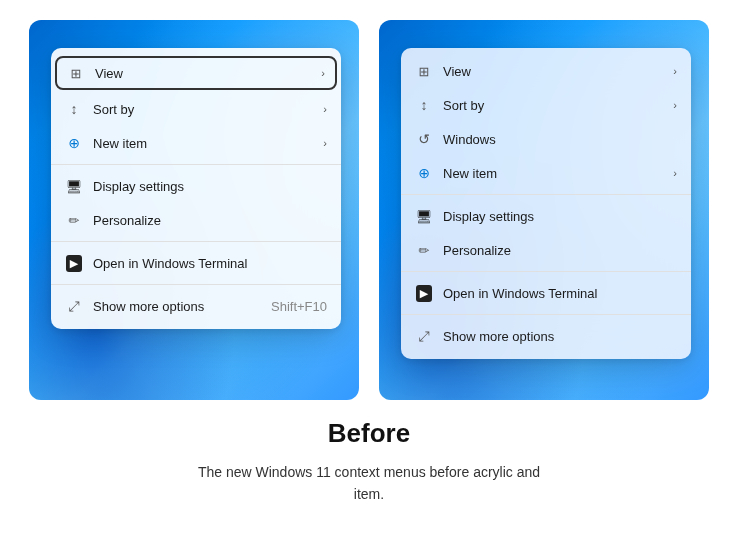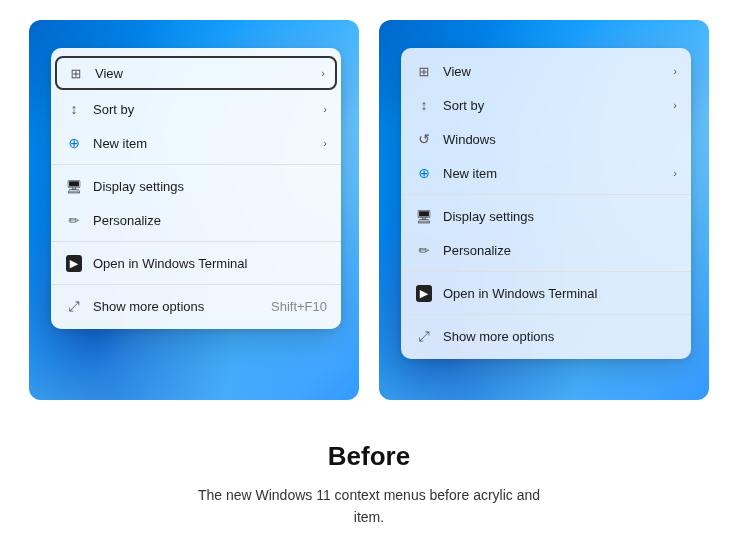--- a/index.html
+++ b/index.html
@@ -124,21 +124,20 @@
     .icon-personalize::before { content: '✏'; font-size: 13px; color: #555; }
     .icon-terminal::before { content: '▶'; font-size: 11px; color: #444; background: #222; padding: 2px 4px; border-radius: 3px; color: #fff; }
     .icon-more::before { content: '⤢'; font-size: 14px; color: #555; }
 
     .labels-section {
       display: flex;
       width: 100%;
       padding: 0 30px;
       justify-content: center;
       gap: 27px;
-      margin-top: 23px;
     }
 
     .label-before, .label-after {
       width: 330px;
       text-align: center;
       font-size: 26px;
       font-weight: 700;
       color: #111;
       padding: 8px 0 6px 0;
     }

